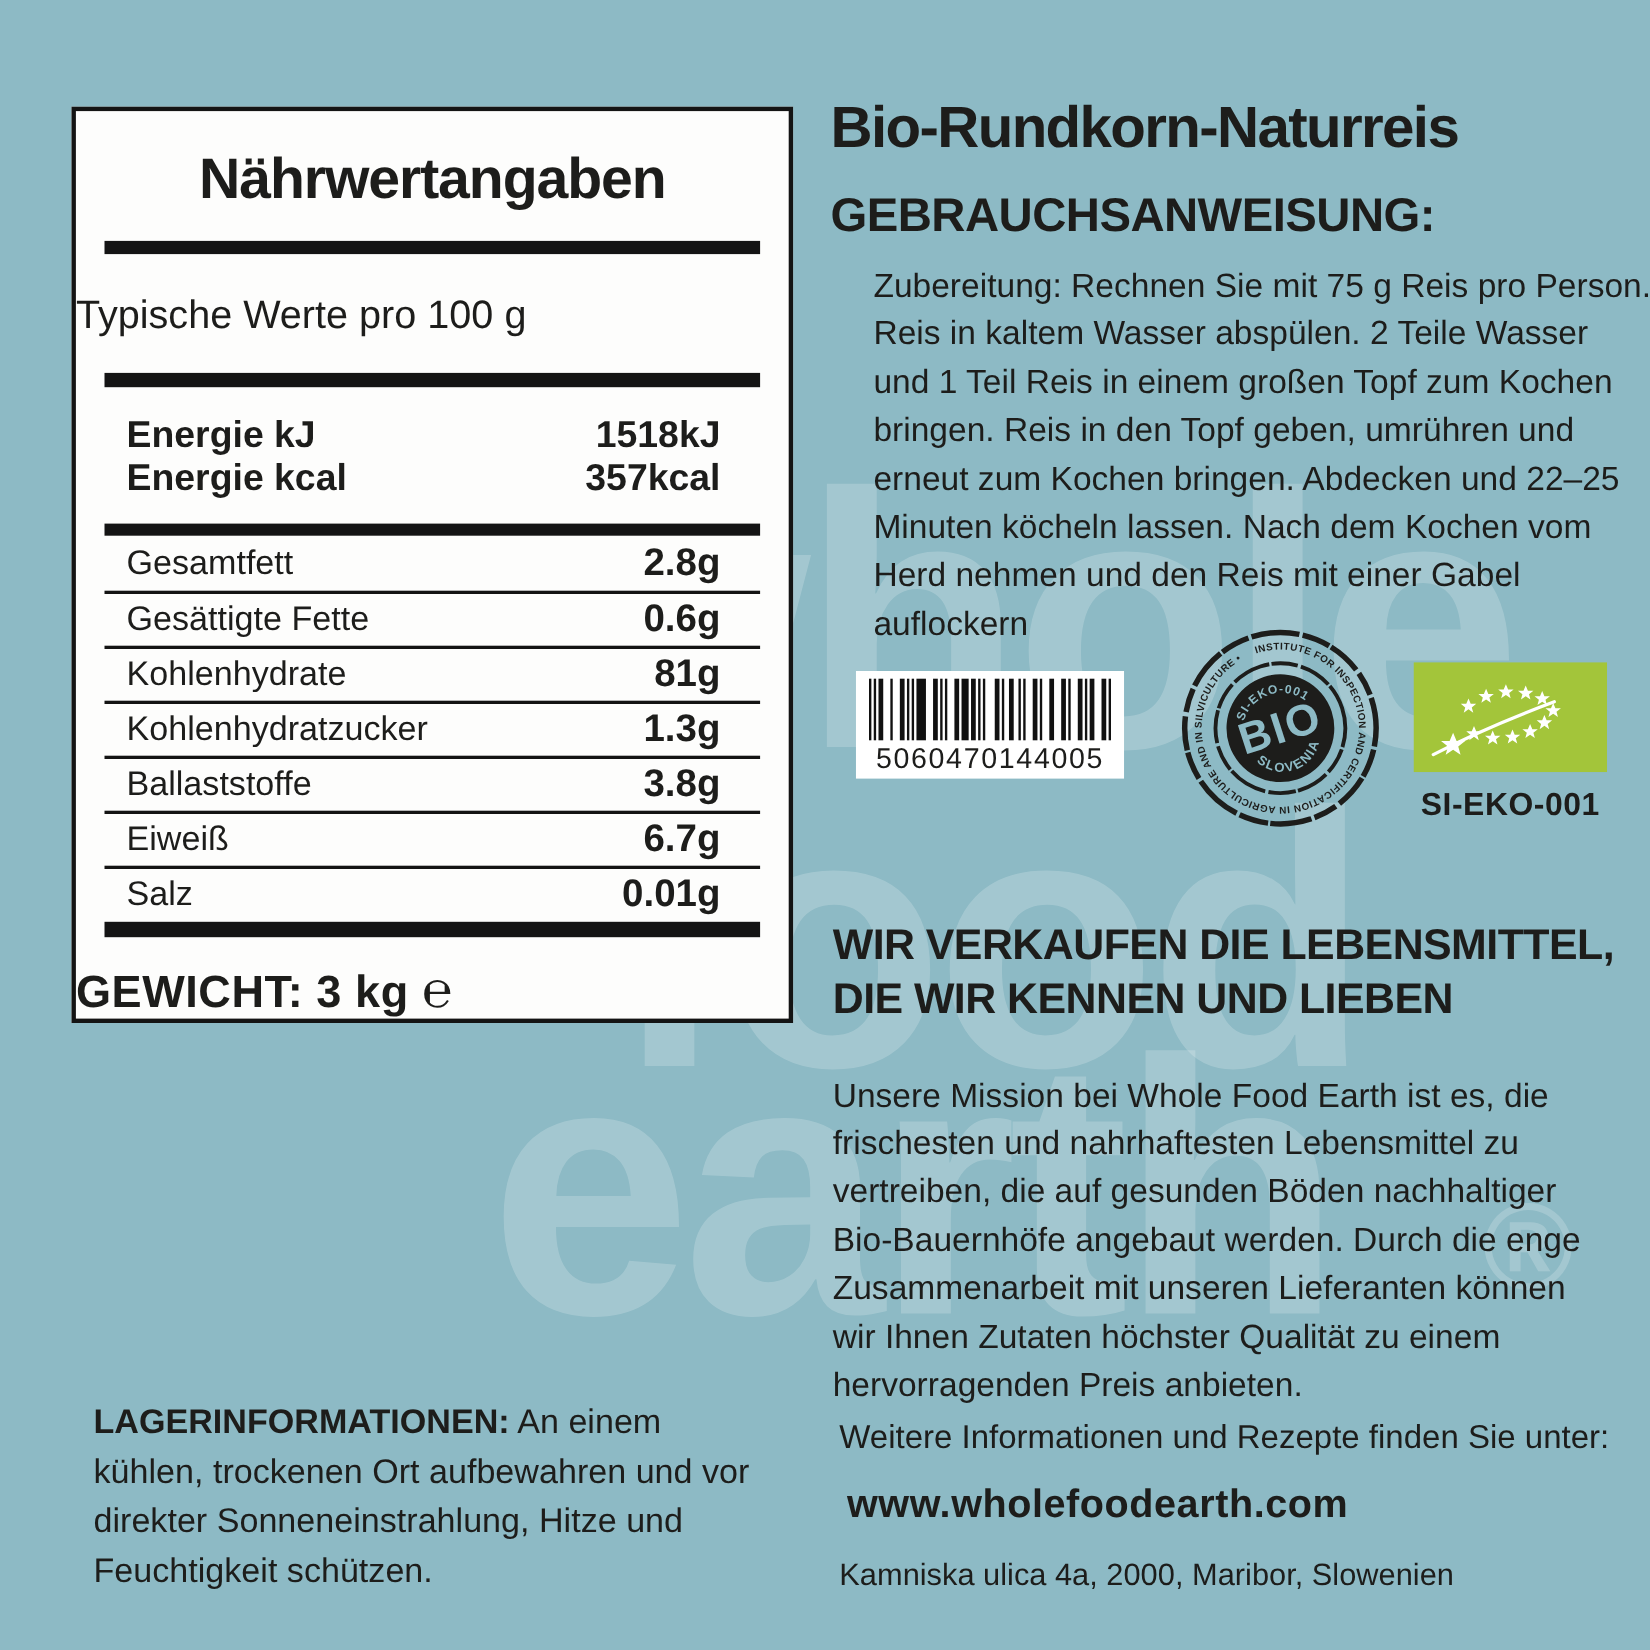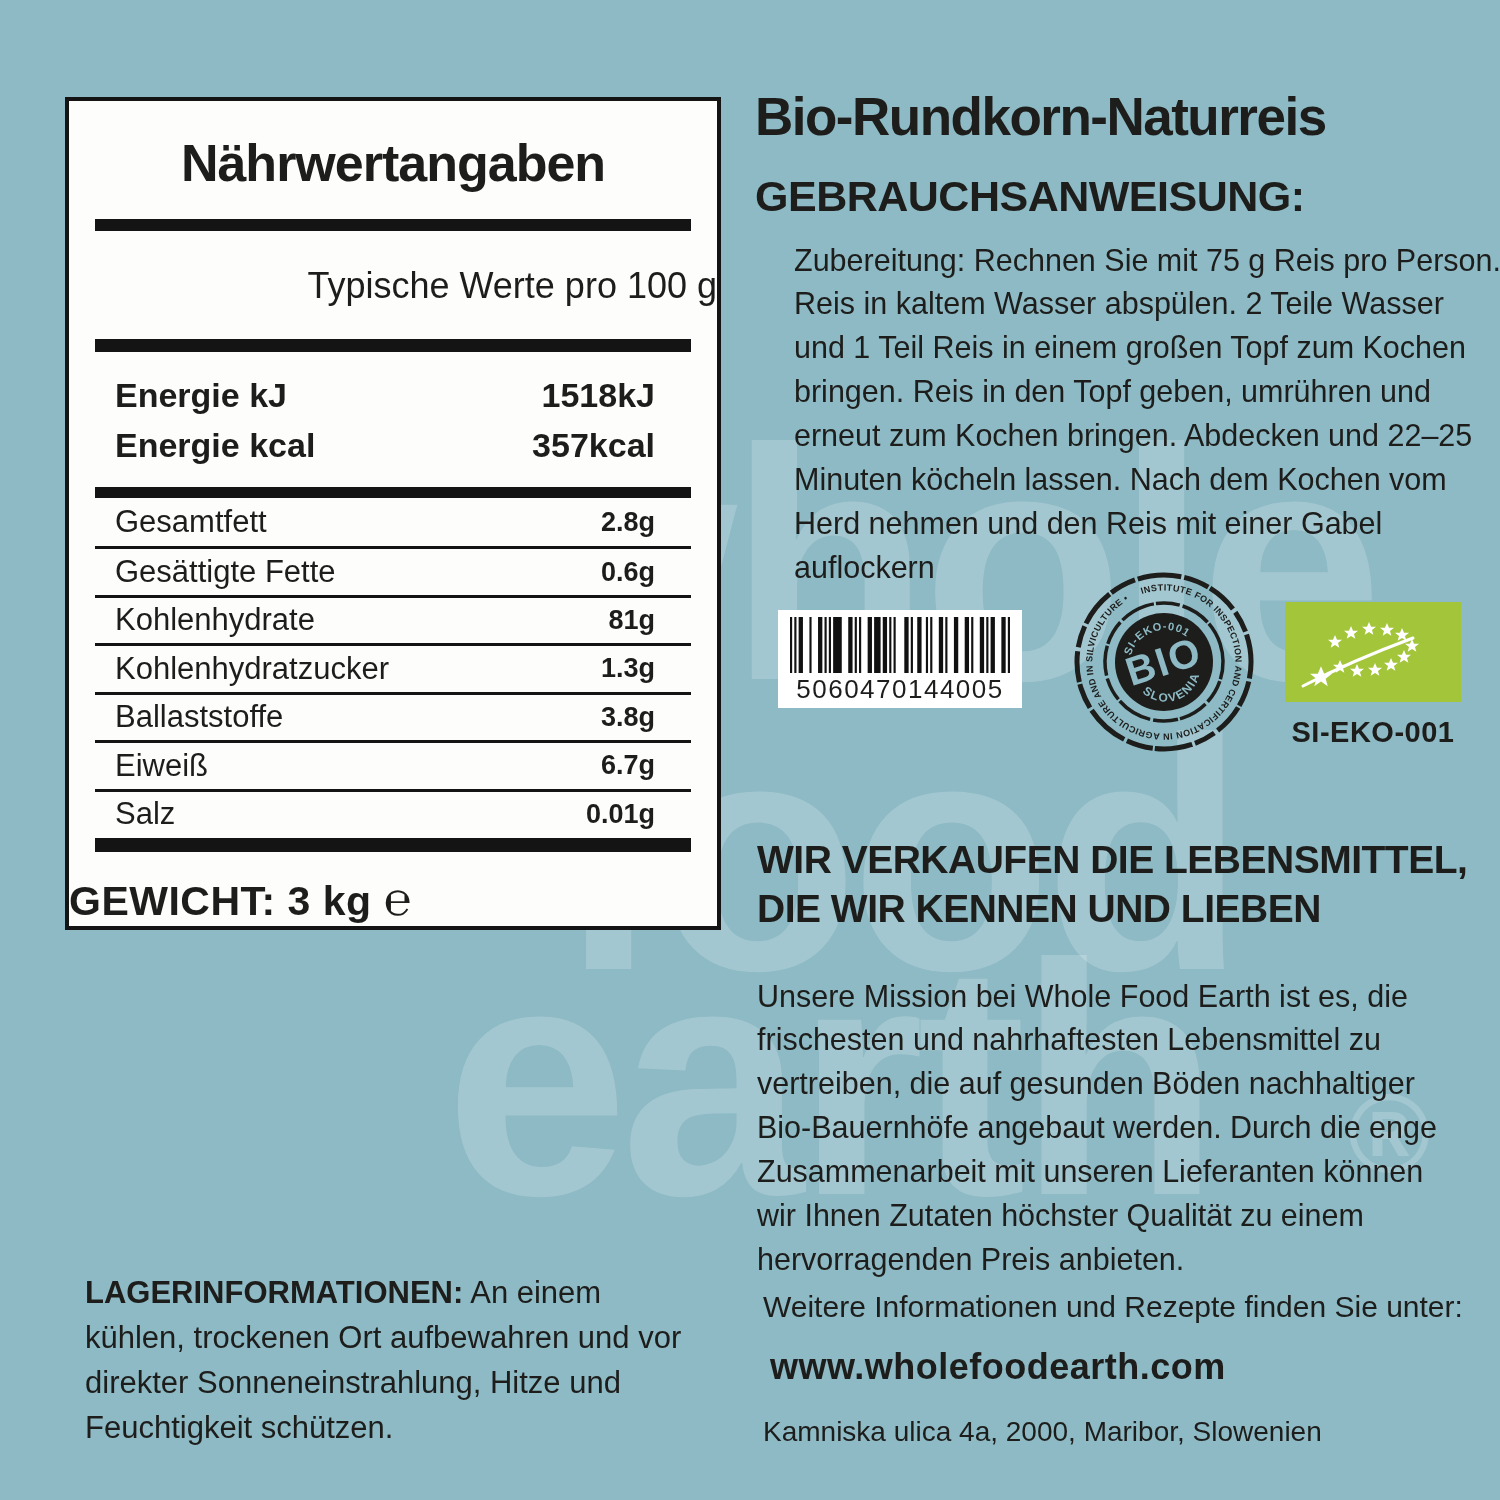--- a/index.html
+++ b/index.html
@@ -17,32 +17,32 @@
   #wm-reg{left:1348px;top:1078px;font-size:112px;letter-spacing:0;}
   
   .nutri-box{
     position:absolute;left:65px;top:97px;width:656px;height:833px;
     background:#fdfdfc;border:4px solid #141414;box-sizing:border-box;
     display:flex;flex-direction:column;
   }
   .nb-title{text-align:center;font-weight:bold;font-size:52px;margin-top:32px;letter-spacing:-1px;}
   .bar{background:#141414;margin:0 26px;flex:none;}
   #bar1{height:12px;margin-top:26px;}
-  .nb-sub{text-align:right;font-size:36px;font-weight:normal;margin:34px 0 32px 0;}
+  .nb-sub{text-align:left;font-size:36px;font-weight:normal;margin:34px 0 32px 0;}
   #bar2{height:13px;}
   .energy-row{display:flex;justify-content:space-between;align-items:flex-start;
     margin:0 26px;padding:0 36px 0 20px;font-weight:bold;font-size:34px;}
   #energy-0{margin-top:24px;}
-  #energy-1{margin-top:11px;margin-bottom:22px;}
+  #energy-1{margin-top:0;margin-bottom:22px;}
   #bar3{height:11px;}
   .nrow{display:flex;justify-content:space-between;align-items:center;
     margin:0 26px;padding:0 36px 0 20px;height:50.5px;box-sizing:border-box;}
   .nrow + .nrow{border-top:3px solid #141414;}
   .nrow .lab{font-size:31px;}
-  .nrow .val{font-size:27px;font-weight:bold;}
+  .nrow .val{font-size:35px;font-weight:bold;}
   #bar4{height:14px;margin-top:1px;}
   .gewicht{text-align:left;font-size:41px;font-weight:bold;margin-top:20px;letter-spacing:0.5px;}
   .gewicht .esign{font-weight:normal;font-size:46px;margin-left:12px;}
   
   .pblock{position:absolute;font-size:31px;line-height:1.45;}
   .pblock b{font-weight:bold;}
   #zutaten{left:75px;top:1008px;width:640px;}
   #allergie{left:75px;top:1094px;width:640px;}
   #lager{left:85px;top:1240px;width:610px;}
   

